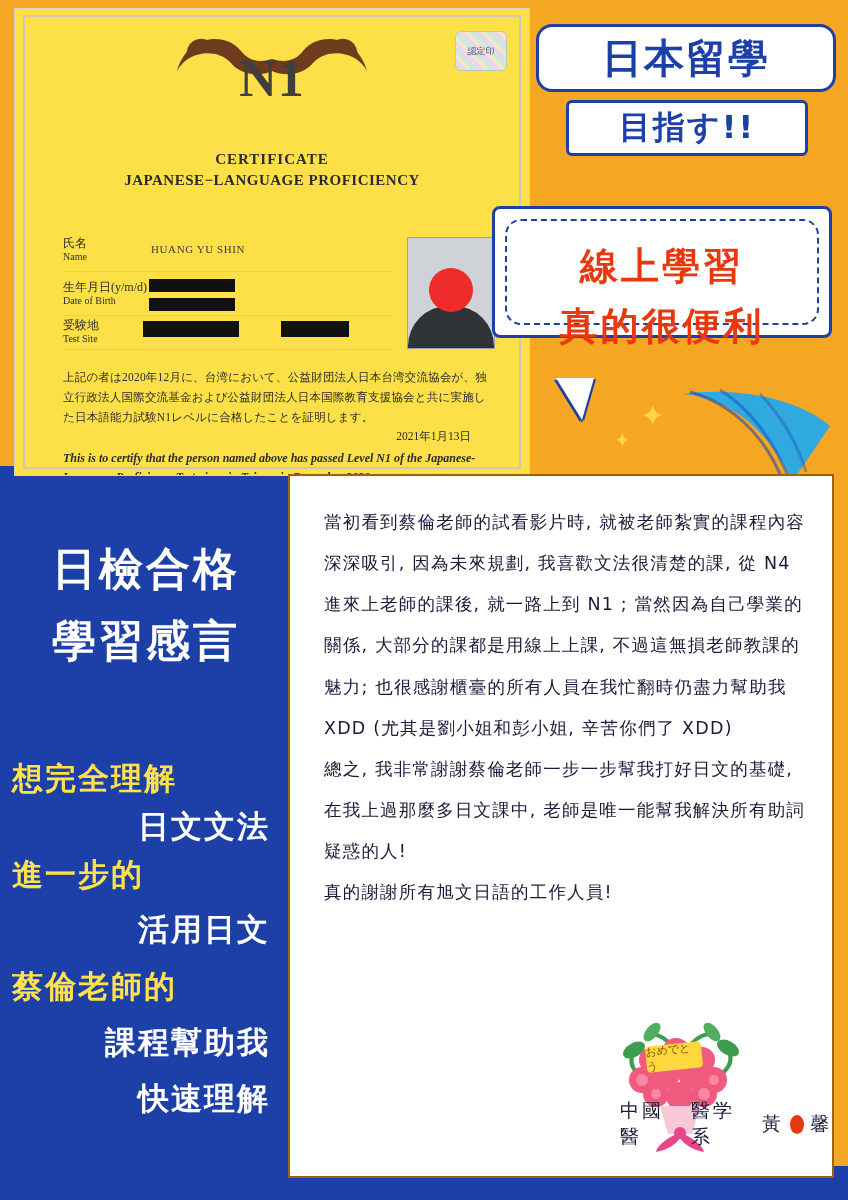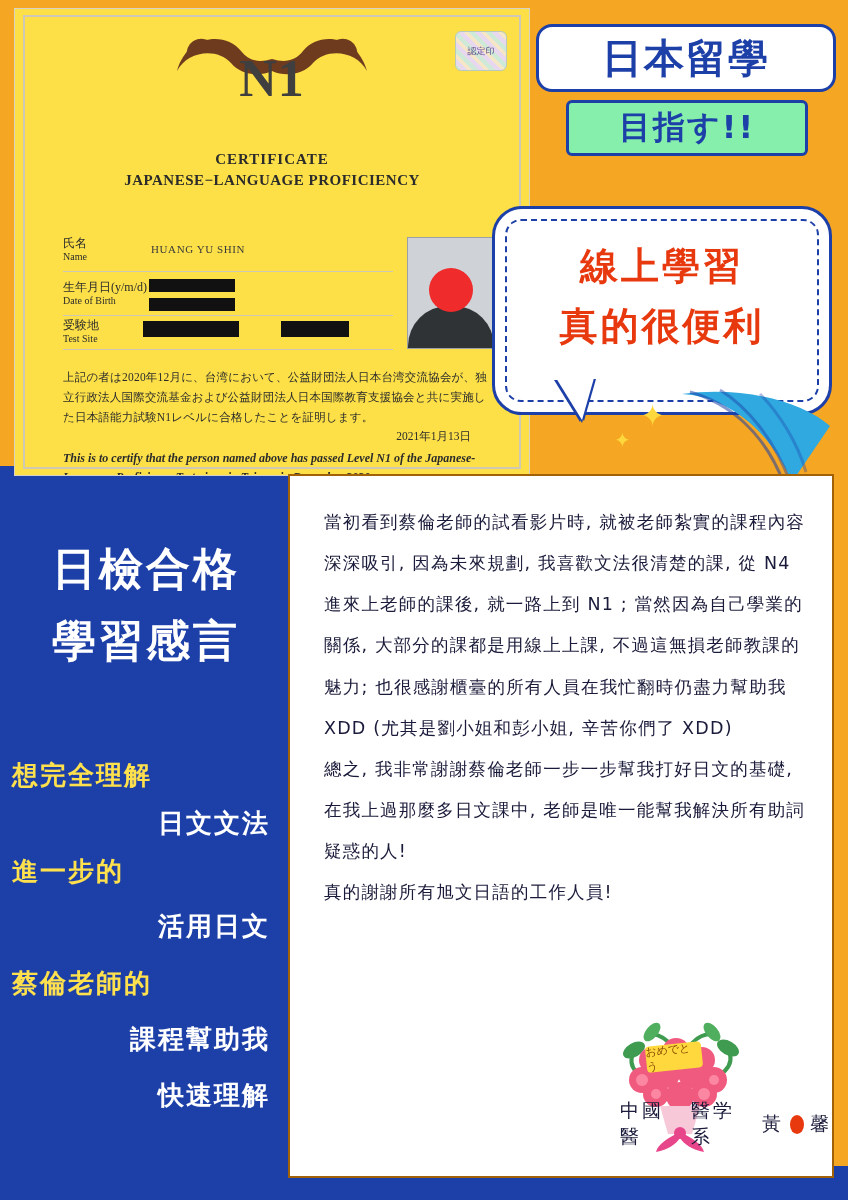--- a/index.html
+++ b/index.html
@@ -115,32 +115,32 @@
     position:absolute; left:536px; top:24px; width:300px; height:68px;
     background:#FFFFFF; border:3px solid #1C3FA8; border-radius:16px;
     display:flex; align-items:center; justify-content:center;
   }
   .title-box span {
     font-family:"DejaVu Sans", sans-serif;
     font-size:40px; font-weight:bold; color:#1C3FA8; letter-spacing:2px;
   }
   .subtitle-box {
     position:absolute; left:566px; top:100px; width:242px; height:56px;
-    background:#86efac; border:3px solid #1C3FA8; border-radius:6px;
+    background:#ffffff; border:3px solid #1C3FA8; border-radius:6px;
     display:flex; align-items:center; justify-content:center;
   }
   .subtitle-box span {
     font-family:"DejaVu Sans", sans-serif;
     font-size:32px; font-weight:bold; color:#1C3FA8; letter-spacing:2px;
   }
 
   
   .bubble {
-    position:absolute; left:492px; top:206px; width:340px; height:209px;
-    background:#FFFFFF; border:3px solid #1C3FA8; border-radius:30px;
+    position:absolute; left:492px; top:206px; width:340px; height:132px;
+    background:#FFFFFF; border:3px solid #1C3FA8; border-radius:8px;
   }
   .bubble-dash {
     position:absolute; left:10px; top:10px; right:10px; bottom:10px;
     border:2px dashed #1C3FA8; border-radius:16px;
   }
   .bubble-line {
     position:absolute; left:0; right:0; text-align:center;
     font-family:"DejaVu Sans", sans-serif;
     font-size:38px; font-weight:bold; color:#E8380D; letter-spacing:3px;
   }
@@ -167,21 +167,21 @@
     position:absolute; left:10px; width:272px;
     font-family:"DejaVu Sans", sans-serif;
     font-weight:bold; color:#FFFFFF; font-size:44px; letter-spacing:3px;
     text-align:center;
   }
   .pt1 { top:540px; }
   .pt2 { top:612px; }
   .panel-line {
     position:absolute; width:292px;
     font-family:"DejaVu Sans", sans-serif;
-    font-weight:bold; font-size:26px; letter-spacing:2px;
+    font-weight:bold; font-size:31px; letter-spacing:2px;
   }
   .pl-white { color:#FFFFFF; }
   .pl-yellow { color:#FFE14D; }
   .pl-left { padding-left:12px; text-align:left; }
   .pl-right { padding-right:22px; text-align:right; }
 
   
   .letter {
     position:absolute; left:288px; top:474px; width:546px; height:704px;
     background:#FFFFFF; border:2px solid #a16207;

